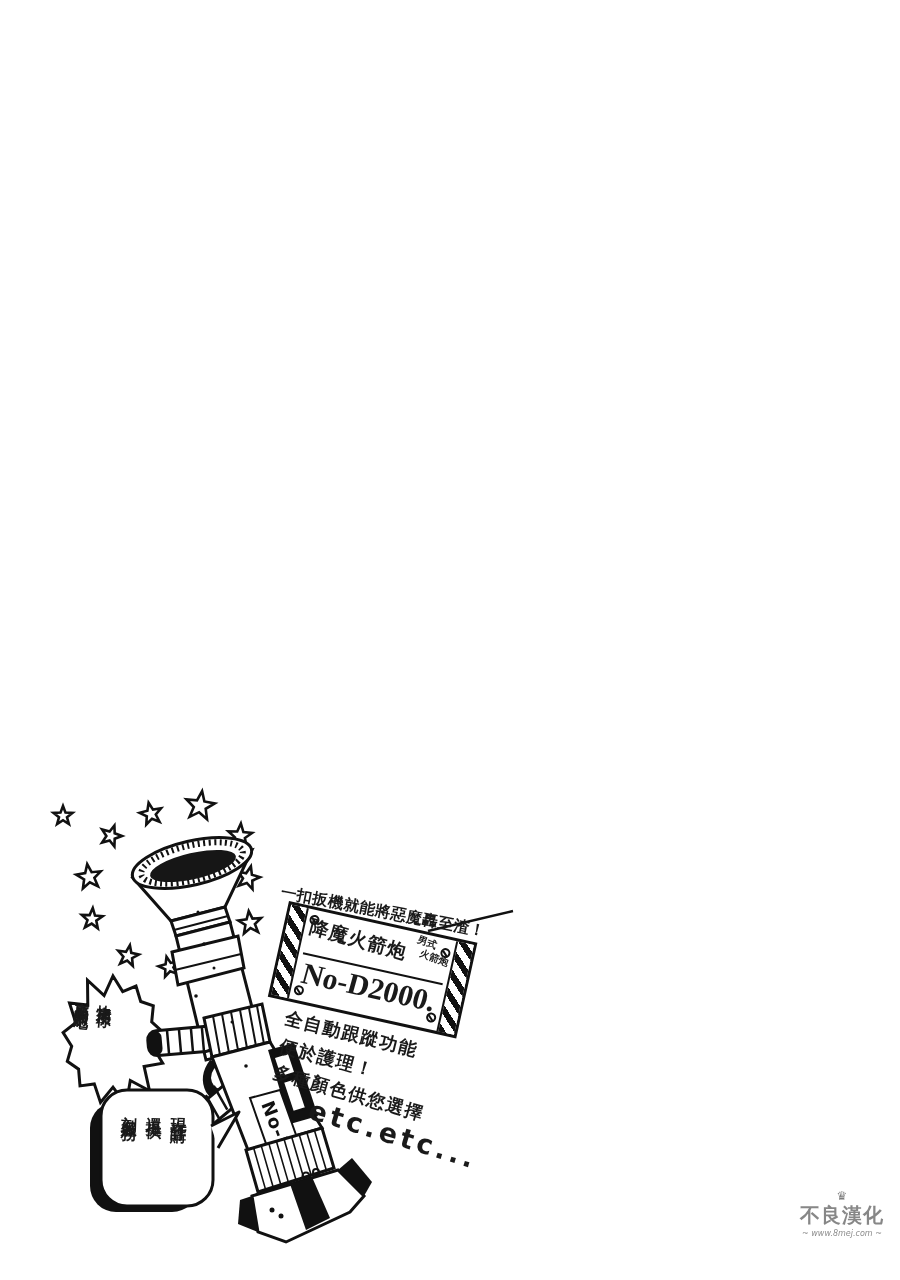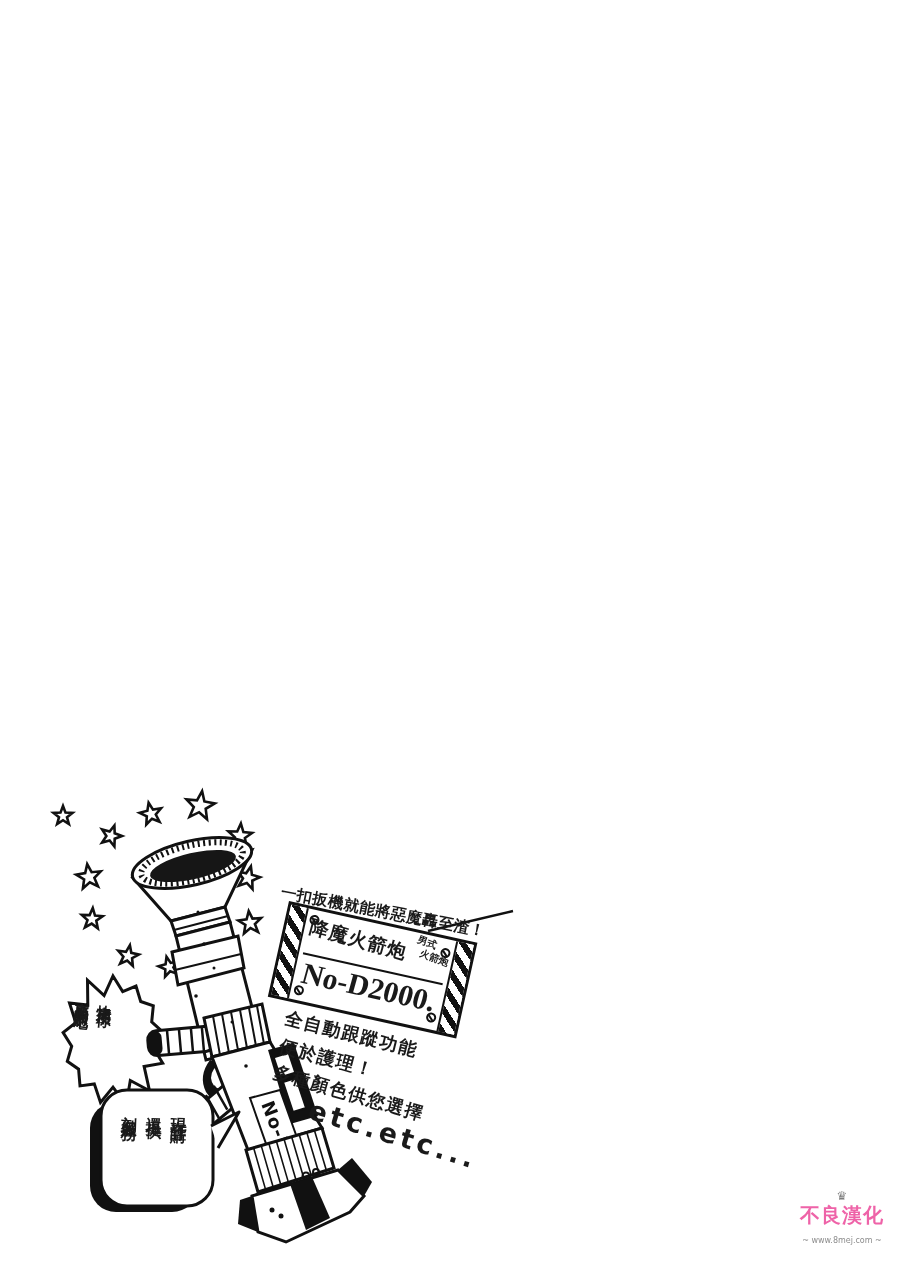--- a/index.html
+++ b/index.html
@@ -48,23 +48,23 @@
   .vtext{writing-mode:vertical-rl;text-orientation:upright;white-space:pre-line;
          font-weight:700;transform-origin:left top;}
   #burst-text{left:72px;top:990px;height:118px;font-size:15px;line-height:1.5;
               letter-spacing:2px;transform:rotate(5deg);}
   #order-text{left:117px;top:1103px;height:100px;font-size:16px;line-height:1.55;
               letter-spacing:3px;transform:rotate(2deg);}
 
   
   #watermark{left:794px;top:1190px;width:96px;text-align:center;opacity:.85;}
   #wm-crown{display:block;font-size:12px;line-height:1;color:#666;}
-  #wm-name{display:block;font-size:20px;font-weight:700;letter-spacing:1px;color:#ec4899;
+  #wm-name{display:block;font-size:20px;font-weight:700;letter-spacing:1px;color:#737373;
            font-family:"DejaVu Serif","Liberation Serif",serif;}
-  #wm-url{display:block;font-size:8px;color:#777;margin-top:7px;}
+  #wm-url{display:block;font-size:8px;font-style:italic;color:#777;margin-top:0;}
   #wm-url::before{content:"~ ";} #wm-url::after{content:" ~";}
 </style>
 </head>
 <body>
 
 <div id="page">
 
   <svg id="art" class="abs" style="left:0;top:770px;" width="520" height="510" viewBox="0 770 520 510">
 
     <g id="stars" fill="#fff" stroke="#111" stroke-width="2.6" stroke-linejoin="miter">

